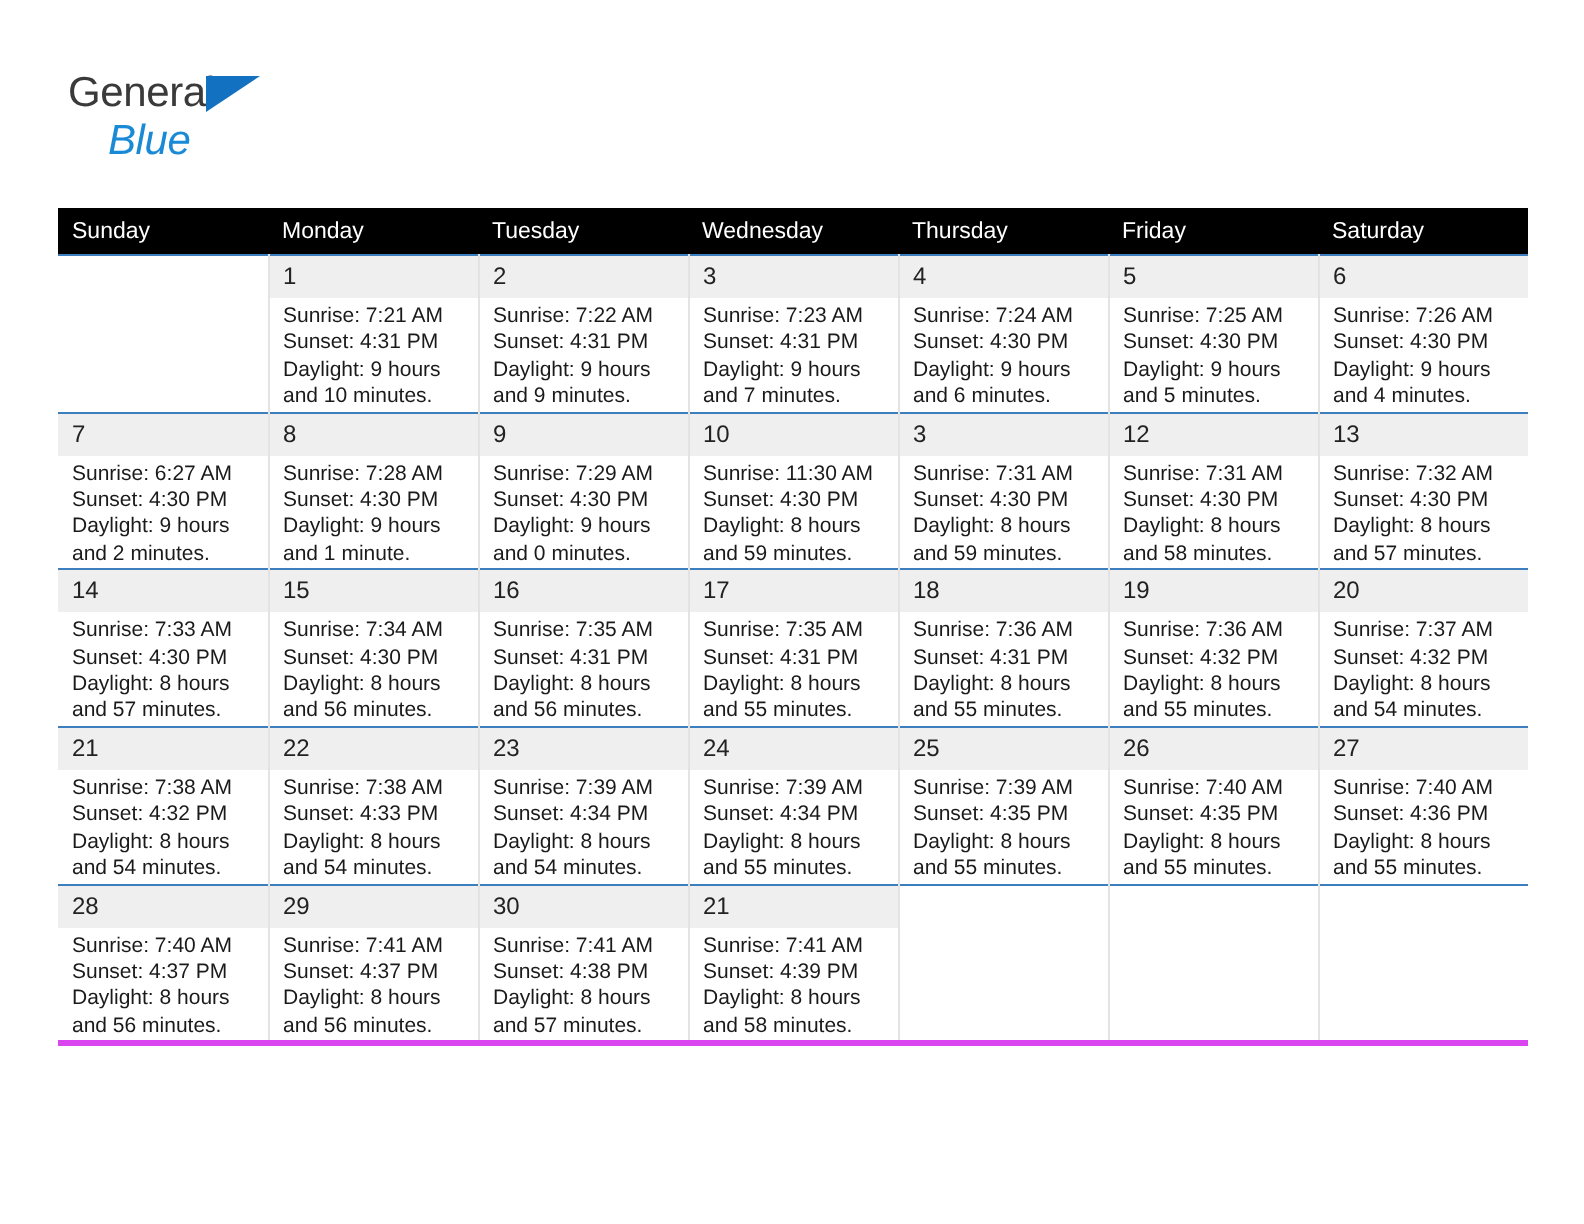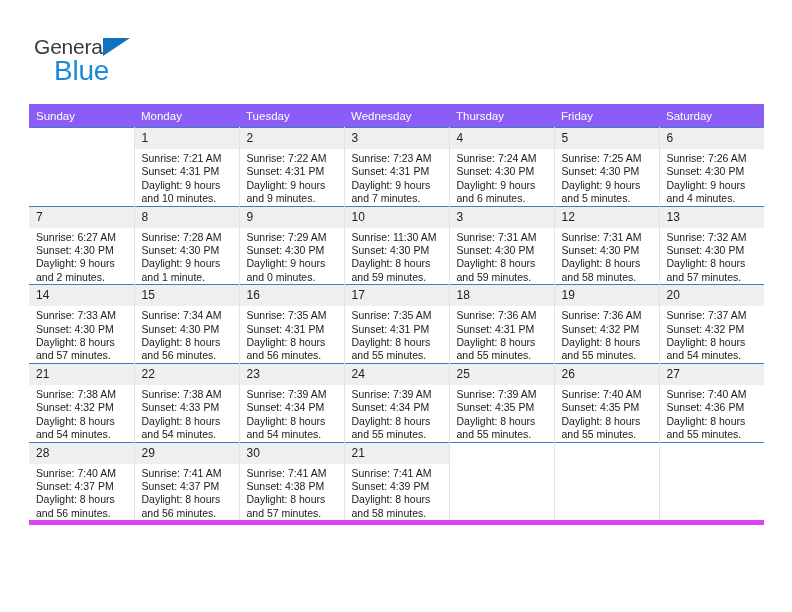--- a/index.html
+++ b/index.html
@@ -48,26 +48,27 @@
   .brand-tri {
     position: absolute;
     left: 69px;
     top: 2px;
     width: 0;
     height: 0;
     border-left: 27px solid #1271c0;
     border-bottom: 18px solid transparent;
   }
   .brand-line2 {
-    font-size: 28px;
+    font-size: 21px;
     line-height: 22px;
     color: #1a8ad6;
     margin-left: 20px;
     margin-top: 1px;
     letter-spacing: -0.2px;
+    font-style: italic;
   }
   .title-wrap {
     position: absolute;
     right: 36px;
     top: 28px;
     text-align: right;
   }
   .cal-title {
     font-size: 27px;
     line-height: 32px;
@@ -86,39 +87,39 @@
   
   .cal {
     position: absolute;
     left: 29px;
     top: 104px;
     width: 735px;
     border-collapse: collapse;
     table-layout: fixed;
   }
   .cal th {
-    background: #8b5cf6;
+    background: #000000;
     color: #ffffff;
     font-size: 11.5px;
     font-weight: normal;
     text-align: left;
     padding: 5px 0 5px 7px;
     height: 13px;
     border: none;
   }
   .cal td {
     vertical-align: top;
     padding: 0;
     border-top: 1px solid #3d7ebe;
     border-right: 1px solid #e3e3e3;
     height: 75px;
     background: #ffffff;
   }
   .cal td:last-child { border-right: none; }
-  .cal tr:last-child td { border-bottom: 5px solid #d946ef; }
+  .cal tr:last-child td { border-bottom: 3px solid #d946ef; }
 
   .daynum {
     background: #efefef;
     font-size: 12px;
     line-height: 15px;
     padding: 3px 0 3px 7px;
     color: #222222;
     height: 15px;
   }
   .daynum.empty { background: #ffffff; }

